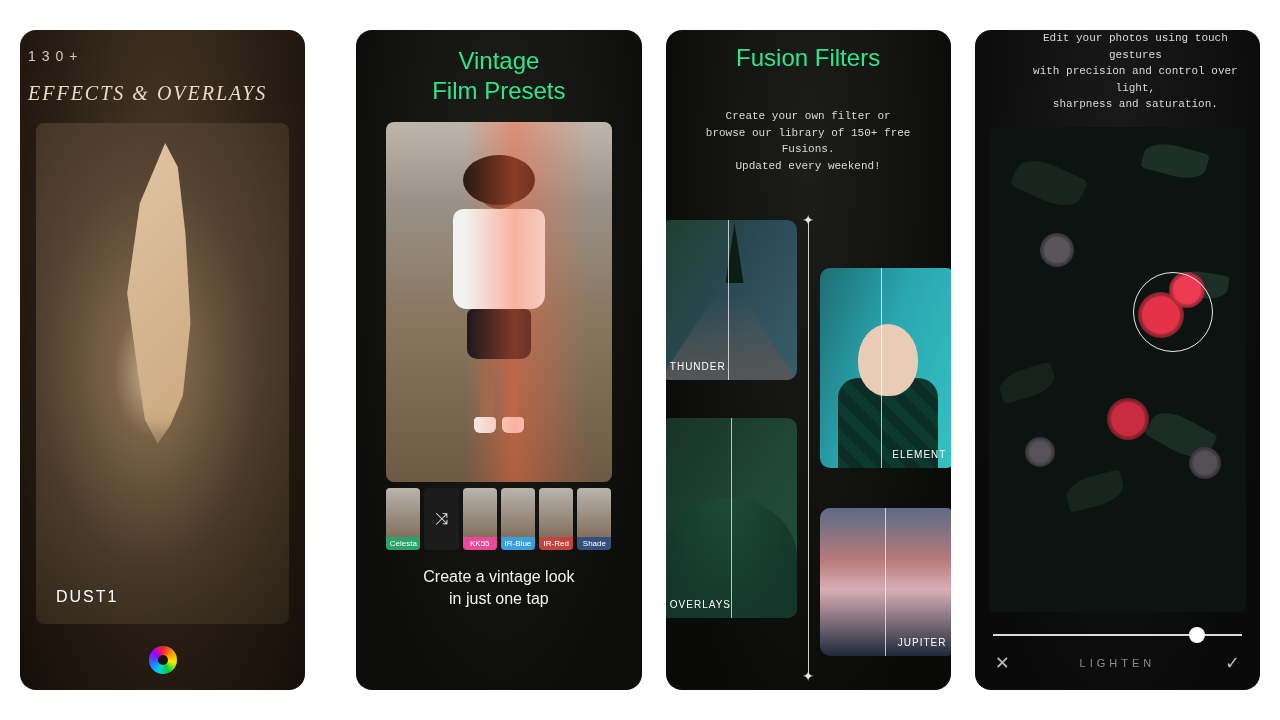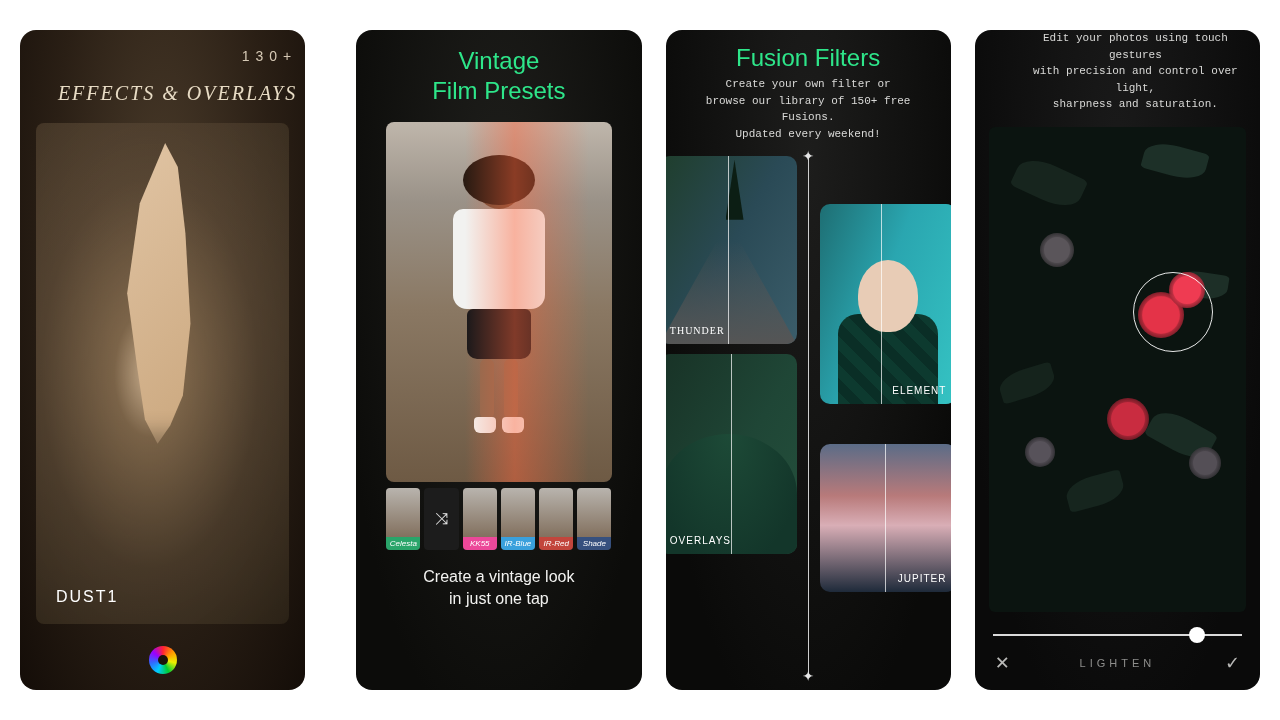--- a/index.html
+++ b/index.html
@@ -22,21 +22,21 @@
     flex-direction: column;
     position: relative;
     color: #fff;
   }
 
   
   .p1 {
     background: radial-gradient(ellipse at 50% 30%, #4a3b2a 0%, #2a1f15 55%, #140d08 100%);
   }
   .p1-header {
-    text-align: right;
+    text-align: left;
     padding: 18px 8px 10px;
   }
   .p1-pretitle {
     font-size: 14px;
     letter-spacing: 6px;
     color: #d6c9b5;
     font-weight: 300;
   }
   .p1-title {
     font-size: 20px;
@@ -147,32 +147,32 @@
   }
   .thumb {
     flex: 1;
     display: flex;
     flex-direction: column;
     border-radius: 4px;
     overflow: hidden;
     background: #2a2a2a;
   }
   .thumb-prev { flex: 1; display: flex; align-items: center; justify-content: center; }
-  .thumb-label { font-size: 8px; text-align: center; padding: 2px 0; white-space: nowrap; overflow: hidden; font-style: italic; }
+  .thumb-label { font-size: 8px; text-align: center; padding: 2px 0; white-space: nowrap; overflow: hidden; }
   .shuffle-ico { color: #e8e8e8; font-size: 16px; }
   .p2-caption {
     text-align: center;
     font-size: 16px;
     line-height: 1.35;
     padding: 16px 14px 18px;
     color: #f2f2f0;
   }
 
   
-  .p3 { background: radial-gradient(ellipse at 50% 20%, #1d1d1c 0%, #0a0a09 80%); }
+  .p3 { background: radial-gradient(ellipse at 50% 20%, #1d1d1c 0%, #0a0a09 80%); gap: 32px; }
   .p3-title {
     text-align: center;
     padding: 14px 8px 4px;
     font-size: 24px;
     color: #2ee68a;
     font-weight: 500;
   }
   .p3-sub {
     text-align: center;
     font-size: 11px;
@@ -216,21 +216,21 @@
     width: 1px;
     background: rgba(255,255,255,0.7);
   }
   .flabel {
     position: absolute;
     font-size: 10px;
     letter-spacing: 1px;
     color: #fff;
     font-weight: 500;
   }
-  .fc-thunder { left: -2%; top: 2px; height: 188px; background: linear-gradient(120deg, #1f3e2c 0%, #2a4a56 50%, #3b5d6a 100%); font-family: Liberation Serif, serif; }
+  .fc-thunder { left: -2%; top: 2px; height: 160px; background: linear-gradient(120deg, #1f3e2c 0%, #2a4a56 50%, #3b5d6a 100%); }
   .fc-thunder .split { left: 50%; }
   .fc-thunder .road { position: absolute; inset: auto 0 0 0; height: 55%; background: linear-gradient(180deg, rgba(88,88,94,0) 0%, #555 100%); clip-path: polygon(42% 0, 58% 0, 100% 100%, 0 100%); }
   .fc-thunder .tree { position: absolute; left: 48%; top: 2%; width: 18px; height: 60px; background: #0c1e14; clip-path: polygon(50% 0, 0 100%, 100% 100%); }
   .fc-thunder .flabel { left: 10px; bottom: 8px; }
   .fc-element { right: -2%; top: 50px; height: 200px; background: linear-gradient(110deg, #1e6e73 0%, #2aa6b0 45%, #35c3c3 100%); }
   .fc-element .split { left: 45%; }
   .fc-element .flabel { right: 10px; bottom: 8px; }
   .fc-element .face { position: absolute; left: 50%; top: 28%; transform: translateX(-50%); width: 60px; height: 72px; background: #e8ccb6; border-radius: 50% 50% 46% 46%; }
   .fc-element .shirt { position: absolute; left: 50%; top: 55%; transform: translateX(-50%); width: 100px; height: 120px; background: repeating-linear-gradient(45deg, #0d3a2f 0 10px, #0a2e26 10px 20px); border-radius: 20px 20px 0 0; }
   .fc-glimmer { left: -2%; top: 200px; height: 200px; background: linear-gradient(120deg, #183226 0%, #1f4636 55%, #24503c 100%); }

